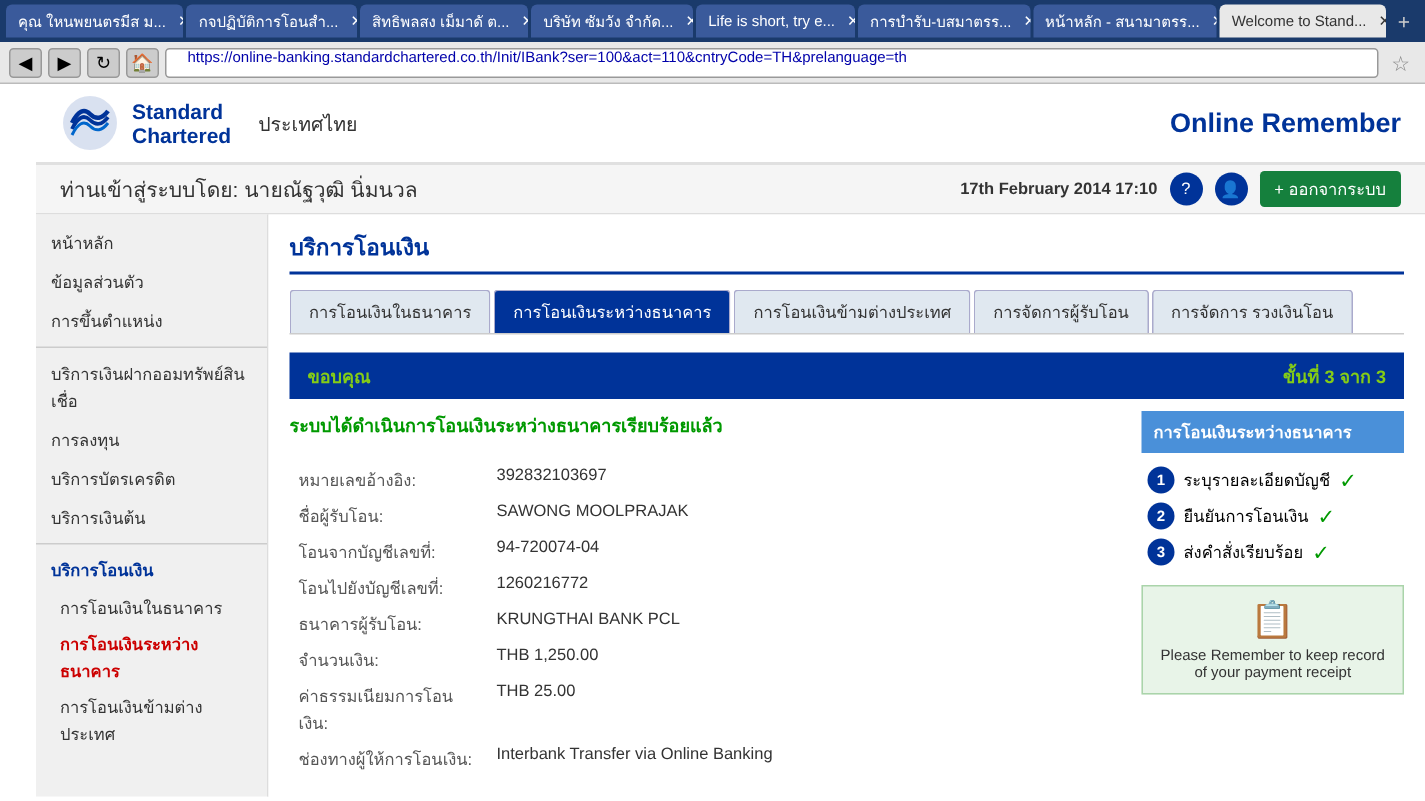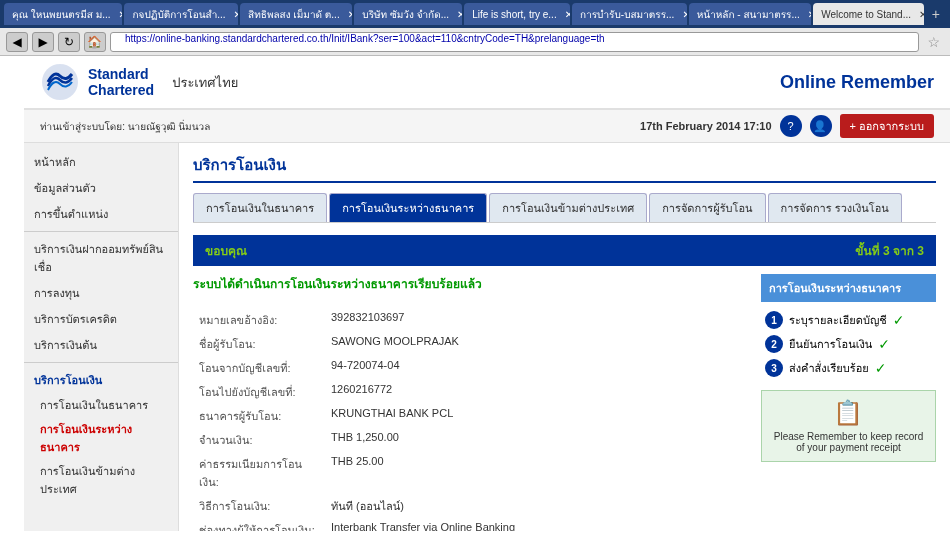--- a/index.html
+++ b/index.html
@@ -25,25 +25,25 @@
     .bank-header { background: #fff; border-bottom: 2px solid #e0e0e0; padding: 6px 16px; display: flex; align-items: center; justify-content: space-between; }
     .logo-area { display: flex; align-items: center; gap: 8px; }
     .logo-sc { display: flex; flex-direction: column; }
     .logo-text-standard { font-size: 14px; font-weight: bold; color: #003399; }
     .logo-text-chartered { font-size: 14px; font-weight: bold; color: #003399; }
     .logo-thai { font-size: 13px; color: #333; margin-left: 10px; }
     .online-banking-text { font-size: 18px; font-weight: bold; color: #003399; }
 
     
     .user-bar { background: #f5f5f5; border-bottom: 1px solid #ddd; padding: 4px 16px; display: flex; align-items: center; justify-content: space-between; }
-    .user-info { font-size: 10px; color: #333; }
+    .user-info { font-size: 14px; color: #333; }
     .user-bar-right { display: flex; align-items: center; gap: 8px; }
     .date-time { font-size: 11px; color: #333; font-weight: bold; }
     .icon-circle { width: 22px; height: 22px; border-radius: 50%; background: #003399; display: flex; align-items: center; justify-content: center; color: #fff; font-size: 11px; cursor: pointer; }
-    .logout-btn { background: #b91c1c; color: #fff; font-size: 11px; padding: 3px 10px; border: none; border-radius: 3px; cursor: pointer; }
+    .logout-btn { background: #15803d; color: #fff; font-size: 11px; padding: 3px 10px; border: none; border-radius: 3px; cursor: pointer; }
 
     
     .main-layout { display: flex; height: calc(478px - 90px); }
 
     
     .sidebar { width: 155px; background: #f0f0f0; border-right: 1px solid #ddd; padding: 6px 0; overflow-y: auto; flex-shrink: 0; }
     .sidebar-item { padding: 4px 10px; font-size: 11px; color: #333; cursor: pointer; }
     .sidebar-section { padding: 4px 10px; font-size: 11px; color: #003399; font-weight: bold; }
     .sidebar-sub { padding: 3px 16px; font-size: 11px; color: #333; cursor: pointer; }
     .sidebar-sub.active { color: #cc0000; font-weight: bold; }
@@ -229,24 +229,20 @@
             </tr>
             <tr>
               <td>จำนวนเงิน:</td>
               <td>THB 1,250.00</td>
             </tr>
             <tr>
               <td>ค่าธรรมเนียมการโอนเงิน:</td>
               <td>THB 25.00</td>
             </tr>
             <tr>
-              <td>วิธีการโอนเงิน:</td>
-              <td>ทันที (ออนไลน์)</td>
-            </tr>
-            <tr>
               <td>ช่องทางผู้ให้การโอนเงิน:</td>
               <td>Interbank Transfer via Online Banking</td>
             </tr>
           </tbody>
             </table>
 
         </div>
 
         <div class="right-col">
           <div class="right-panel-title">การโอนเงินระหว่างธนาคาร</div>

